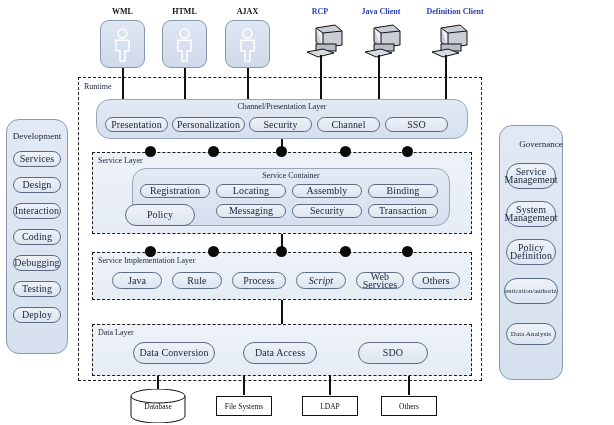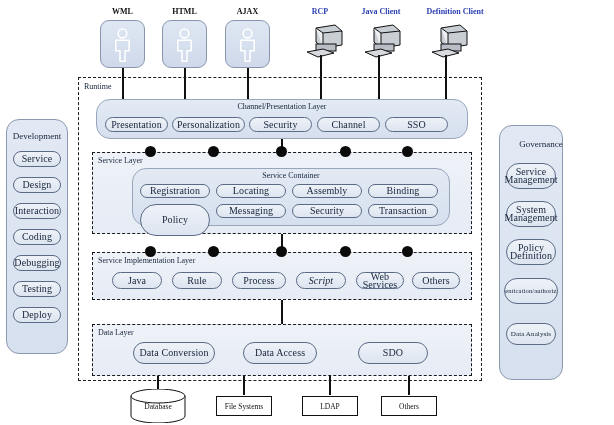--- a/index.html
+++ b/index.html
@@ -208,21 +208,21 @@
   <div class="dot" style="left:276px;top:146px;"></div>
   <div class="dot" style="left:340px;top:146px;"></div>
   <div class="dot" style="left:402px;top:146px;"></div>
 
   <div class="rbox" style="left:132px;top:168px;width:318px;height:58px;"></div>
   <div class="lbl center" style="left:132px;top:171px;width:318px;">Service Container</div>
   <div class="pill" style="left:140px;top:184px;width:70px;height:14px;">Registration</div>
   <div class="pill" style="left:216px;top:184px;width:70px;height:14px;">Locating</div>
   <div class="pill" style="left:292px;top:184px;width:70px;height:14px;">Assembly</div>
   <div class="pill" style="left:368px;top:184px;width:70px;height:14px;">Binding</div>
-  <div class="pill" style="left:140px;top:204px;width:70px;height:32px;">Policy</div>
+  <div class="pill" style="left:125px;top:204px;width:70px;height:22px;">Policy</div>
   <div class="pill" style="left:216px;top:204px;width:70px;height:14px;">Messaging</div>
   <div class="pill" style="left:292px;top:204px;width:70px;height:14px;">Security</div>
   <div class="pill" style="left:368px;top:204px;width:70px;height:14px;">Transaction</div>
 
   <div class="vline" style="left:281px;top:234px;height:19px;"></div>
 
   <div class="dashbox filled" style="left:92px;top:252px;width:380px;height:48px;"></div>
   <div class="lbl" style="left:98px;top:256px;">Service Implementation Layer</div>
   <div class="dot" style="left:145px;top:246px;"></div>
   <div class="dot" style="left:208px;top:246px;"></div>
@@ -255,21 +255,21 @@
     <ellipse cx="29" cy="7" rx="27" ry="7" fill="#ffffff" stroke="#111" stroke-width="1"></ellipse>
     <text x="29" y="20" text-anchor="middle" font-family="Liberation Serif, serif" font-size="7.5" fill="#111">Database</text>
   </svg>
 
   <div class="store" style="left:302px;top:396px;width:56px;height:20px;">LDAP</div>
   <div class="store" style="left:216px;top:396px;width:56px;height:20px;">File Systems</div>
   <div class="store" style="left:381px;top:396px;width:56px;height:20px;">Others</div>
 
   <div class="sidepanel" style="left:6px;top:119px;width:62px;height:235px;"></div>
   <div class="sidetitle" style="left:6px;top:131px;width:62px;">Development</div>
-  <div class="pill" style="left:13px;top:151px;width:48px;height:16px;">Service</div>
+  <div class="pill" style="left:13px;top:151px;width:48px;height:16px;">Services</div>
   <div class="pill" style="left:13px;top:177px;width:48px;height:16px;">Design</div>
   <div class="pill" style="left:13px;top:203px;width:48px;height:16px;">Interaction</div>
   <div class="pill" style="left:13px;top:229px;width:48px;height:16px;">Coding</div>
   <div class="pill" style="left:13px;top:255px;width:48px;height:16px;">Debugging</div>
   <div class="pill" style="left:13px;top:281px;width:48px;height:16px;">Testing</div>
   <div class="pill" style="left:13px;top:307px;width:48px;height:16px;">Deploy</div>
 
   <div class="sidepanel" style="left:499px;top:125px;width:64px;height:255px;"></div>
   <div class="sidetitle" style="left:499px;top:139px;width:84px;text-align:center;">Governance</div>
   <div class="pill wrap" style="left:506px;top:163px;width:50px;height:26px;line-height:8px;padding:0 2px;">Service Management</div>

